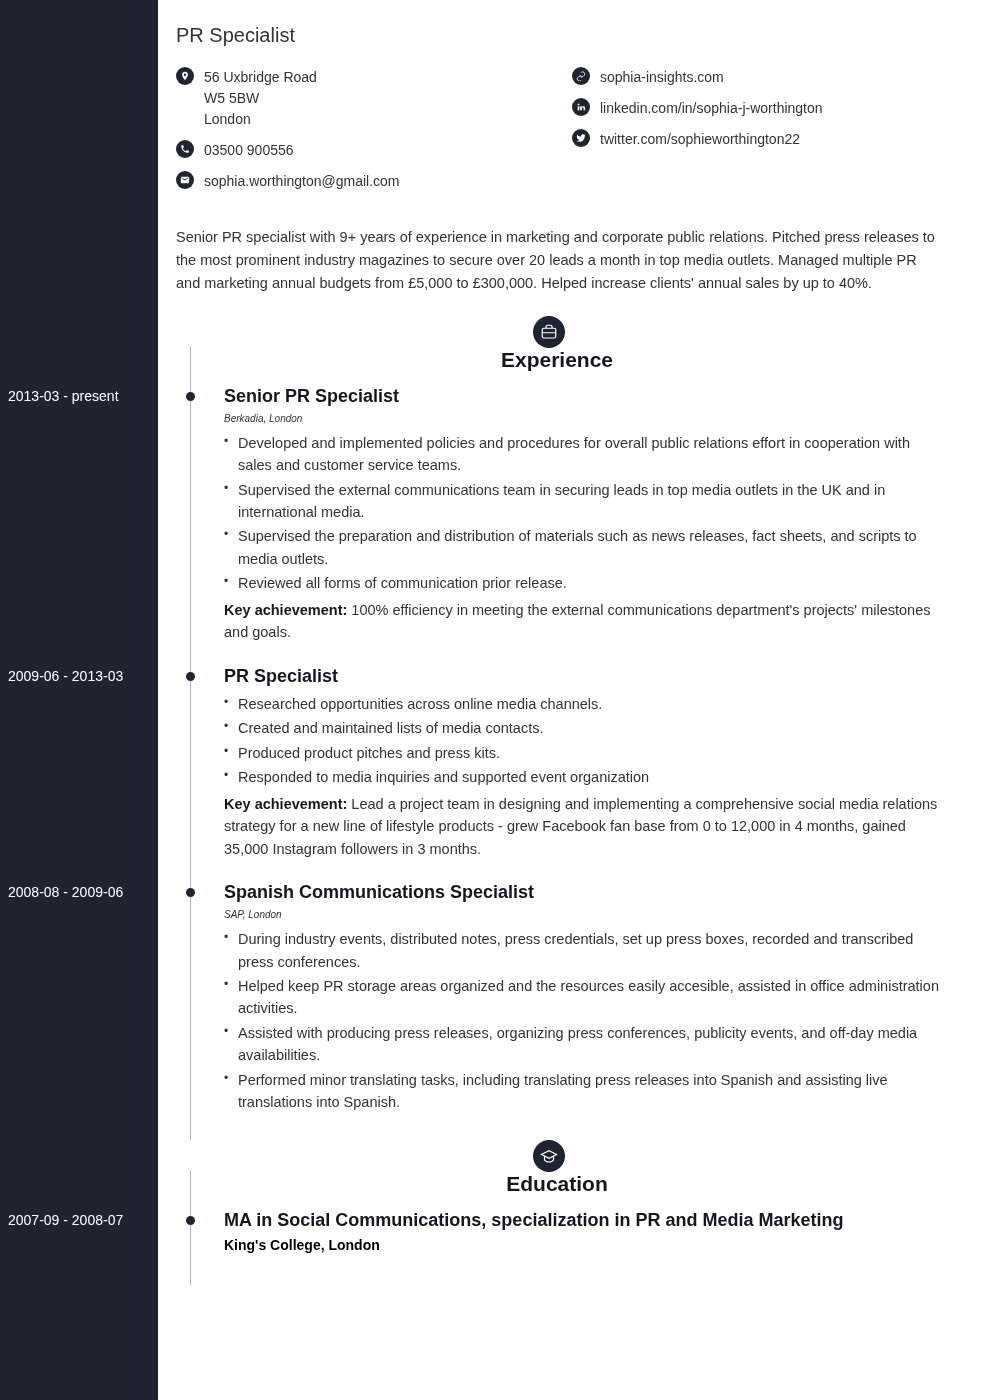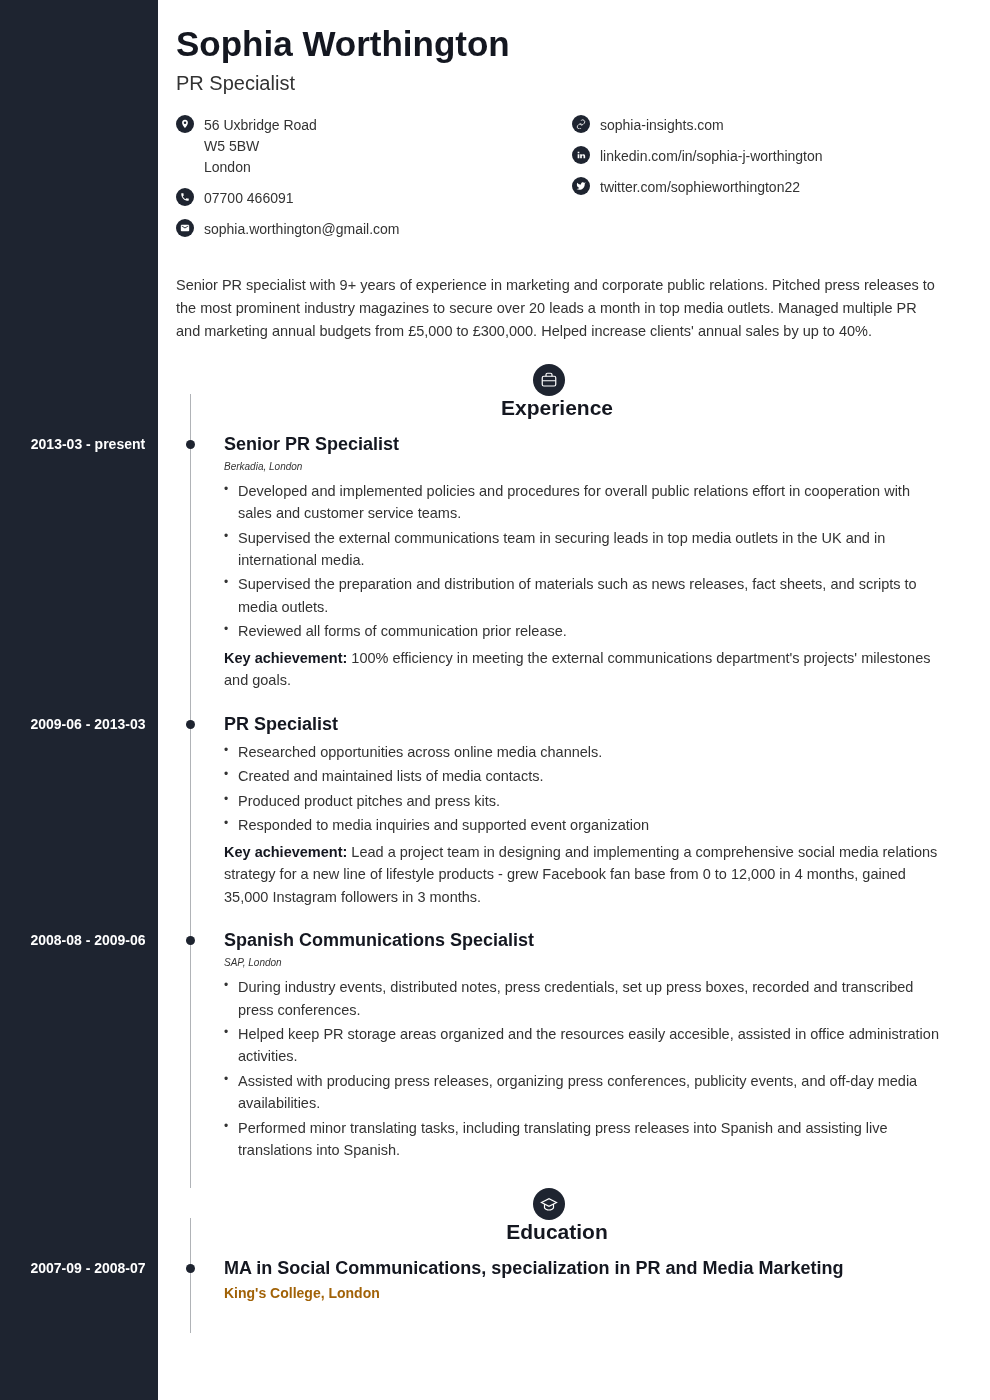--- a/index.html
+++ b/index.html
@@ -124,41 +124,41 @@
     height: 9px;
     background: #1e2430;
     border-radius: 50%;
     z-index: 2;
   }
   .entry-date {
     position: absolute;
     left: -182px;
     top: 2px;
     width: 160px;
-    text-align: center;
+    text-align: left;
     font-size: 14px;
-    font-weight: 700;
+    font-weight: 400;
     color: #fff;
   }
   .entry-title {
     font-size: 18px;
     font-weight: 700;
     color: #141720;
     margin-bottom: 6px;
   }
   .entry-sub {
     font-size: 10px;
     font-style: italic;
     color: #333;
     margin-bottom: 8px;
   }
   .entry-sub-bold {
     font-size: 14px;
     font-weight: 700;
-    color: #a16207;
+    color: #000000;
     margin-bottom: 10px;
   }
   ul.bullets {
     list-style: none;
     padding-left: 0;
     margin-bottom: 4px;
   }
   ul.bullets li {
     font-size: 14.5px;
     line-height: 1.55;
@@ -181,21 +181,20 @@
   }
   .achievement b { font-weight: 700; color: #141720; }
 </style>
 </head>
 <body>
 
 <div class="page">
   <div class="sidebar"></div>
   <div class="main">
 
-    <h1 class="name">Sophia Worthington</h1>
     <div class="title">PR Specialist</div>
 
     <div class="contact-grid">
       <div class="contact-col">
         <div class="contact-row">
           <span class="contact-icon">
             <svg viewBox="0 0 24 24">
                 <path d="M12 2C8 2 5 5 5 9c0 5 7 13 7 13s7-8 7-13c0-4-3-7-7-7zm0 10a3 3 0 110-6 3 3 0 010 6z"></path>
               </svg>
           </span>
@@ -204,21 +203,21 @@
             <span>W5 5BW</span><br>
             <span>London</span>
           </span>
         </div>
         <div class="contact-row">
           <span class="contact-icon">
             <svg viewBox="0 0 24 24">
                 <path d="M6.6 10.8c1.4 2.8 3.8 5.2 6.6 6.6l2.2-2.2c.3-.3.7-.4 1-.2 1.2.4 2.4.6 3.6.6.6 0 1 .4 1 1V20c0 .6-.4 1-1 1C10.3 21 3 13.7 3 4c0-.6.4-1 1-1h3.4c.6 0 1 .4 1 1 0 1.2.2 2.4.6 3.6.1.4 0 .8-.2 1L6.6 10.8z"></path>
               </svg>
           </span>
-          <span class="contact-text">07700 466091</span>
+          <span class="contact-text">03500 900556</span>
         </div>
         <div class="contact-row">
           <span class="contact-icon">
             <svg viewBox="0 0 24 24">
                 <path d="M20 4H4c-1.1 0-2 .9-2 2v12c0 1.1.9 2 2 2h16c1.1 0 2-.9 2-2V6c0-1.1-.9-2-2-2zm0 4l-8 5-8-5V6l8 5 8-5v2z"></path>
               </svg>
           </span>
           <span class="contact-text">sophia.worthington@gmail.com</span>
         </div>
       </div>

